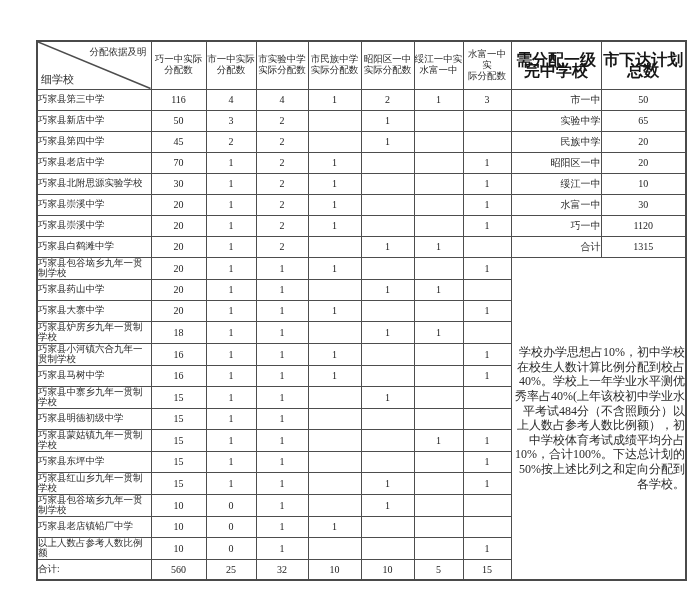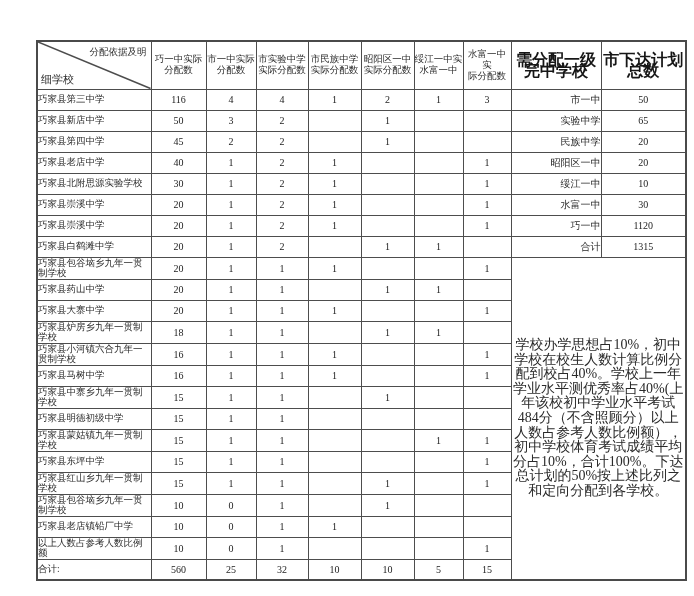--- a/index.html
+++ b/index.html
@@ -39,22 +39,22 @@
   }
   td.num{
     text-align:center;vertical-align:middle;
     font-size:10px;color:#222;
   }
   td.tlabel{
     text-align:right;vertical-align:middle;
     font-size:10px;color:#2a2a2a;
   }
   td.note{
-    text-align:center;vertical-align:middle;
-    font-size:14px;line-height:14.6px;color:#2a2a2a;
+    text-align:right;vertical-align:middle;
+    font-size:12px;line-height:14.6px;color:#2a2a2a;
     padding:4px 6px 4px 5px;
   }
   
   th.corner{position:relative;}
   th.corner svg{position:absolute;top:0;left:0;width:100%;height:100%;display:block;}
   .corner-top{position:absolute;top:5px;right:4px;font-size:9.5px;font-weight:normal;}
   .corner-bottom{position:absolute;bottom:4px;left:3px;font-size:11px;font-weight:normal;}
 </style>
 </head>
 <body>
@@ -135,21 +135,21 @@
           <td class="num">2</td>
           <td class="num"></td>
           <td class="num">1</td>
           <td class="num"></td>
           <td class="num"></td>
           <td class="tlabel">民族中学</td>
           <td class="num">20</td>
         </tr>
         <tr>
           <td class="name">巧家县老店中学</td>
-          <td class="num">40</td>
+          <td class="num">70</td>
           <td class="num">1</td>
           <td class="num">2</td>
           <td class="num">1</td>
           <td class="num"></td>
           <td class="num"></td>
           <td class="num">1</td>
           <td class="tlabel">昭阳区一中</td>
           <td class="num">20</td>
         </tr>
         <tr>

